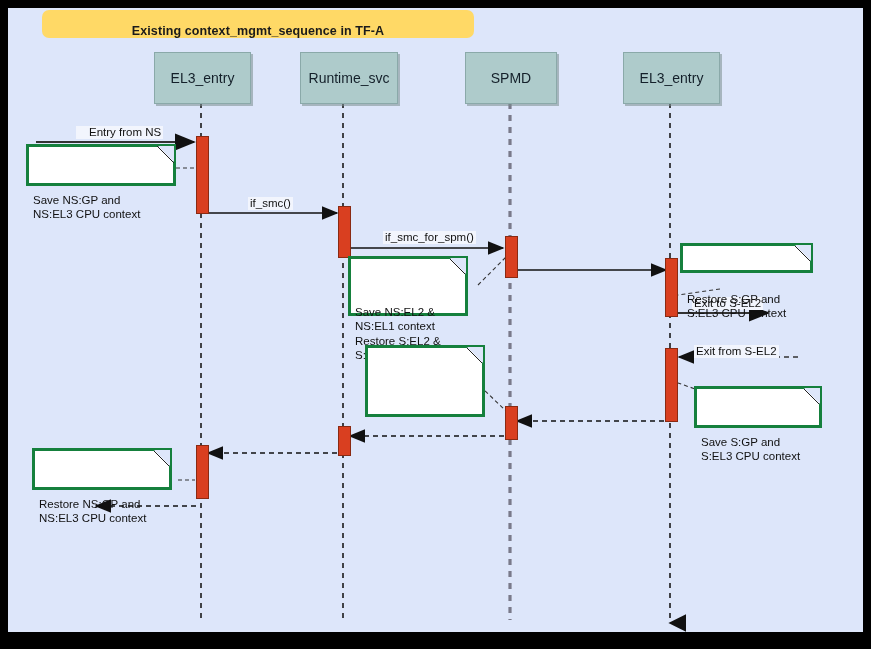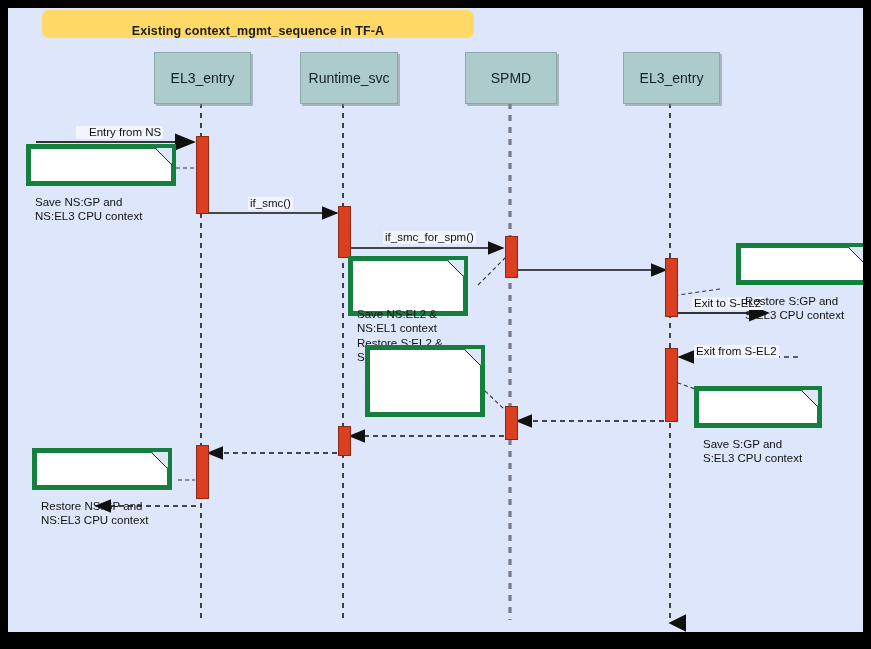--- a/index.html
+++ b/index.html
@@ -82,21 +82,21 @@
     background: #f2f5fd;
     padding: 0 2px;
     white-space: nowrap;
     line-height: 13px;
   }
 
   
   .note {
     position: absolute;
     background: #ffffff;
-    border: 5px solid #15803d;
+    border: 3px solid #15803d;
     font-size: 11.5px;
     color: #111;
     line-height: 14.5px;
     padding: 2px 4px 3px 4px;
     box-sizing: border-box;
     white-space: pre-line;
   }
   .note .fold {
     position: absolute;
     top: -1px;
@@ -217,21 +217,21 @@
       <div class="fold"></div>
       <svg class="fold-edge" viewBox="0 0 17 17">
         <path d="M1,1 L16,16" stroke="#222" stroke-width="1" fill="none"></path>
       </svg>
       <span>Save NS:EL2 &amp;
 NS:EL1 context
 Restore S:EL2 &amp;
 S:EL1 context.</span>
     </div>
 
-    <div class="note" style="left:728px; top:235px; width:133px; height:42px;">
+    <div class="note" style="left:672px; top:235px; width:133px; height:30px;">
       <div class="fold"></div>
       <svg class="fold-edge" viewBox="0 0 17 17">
         <path d="M1,1 L16,16" stroke="#222" stroke-width="1" fill="none"></path>
       </svg>
       <span>Restore S:GP and
 S:EL3 CPU context</span>
     </div>
 
     <div class="note" style="left:357px; top:337px; width:120px; height:72px;">
       <div class="fold"></div>

